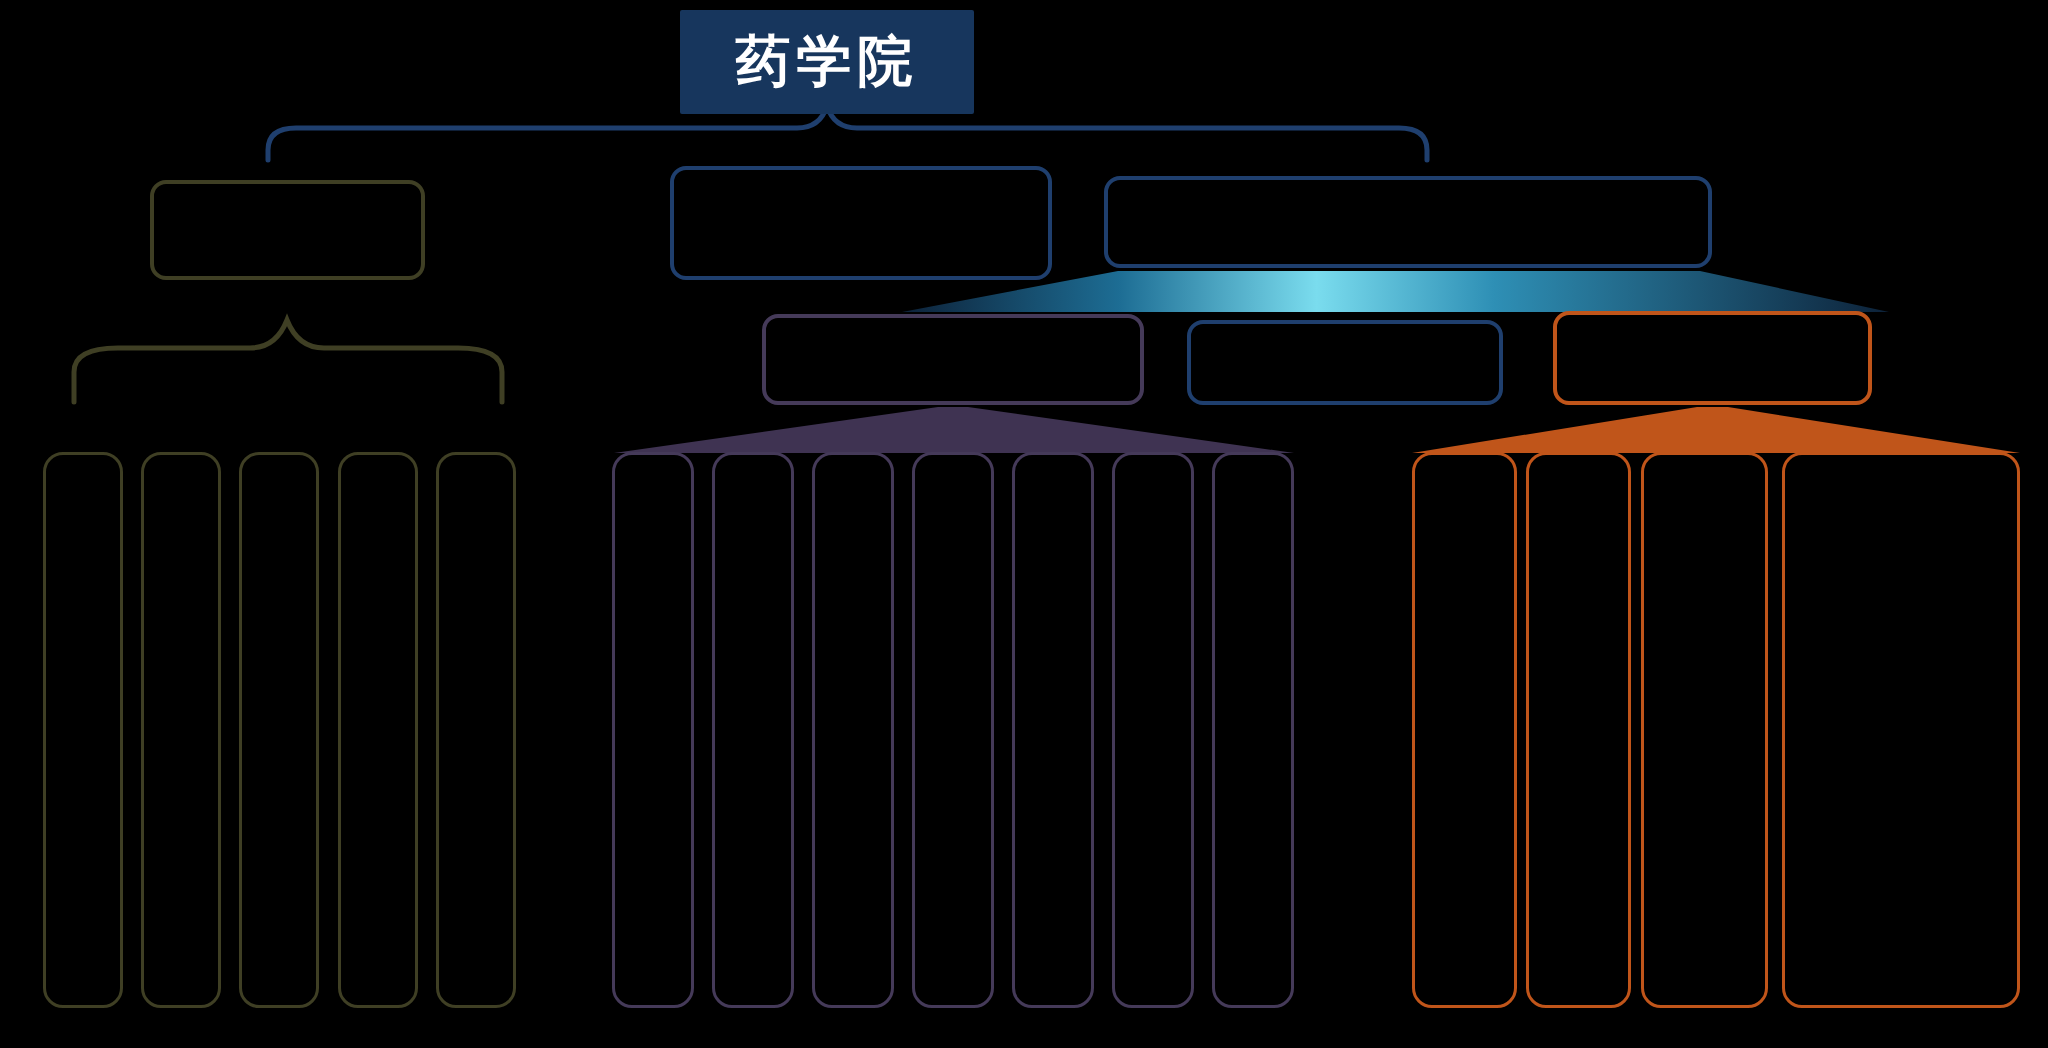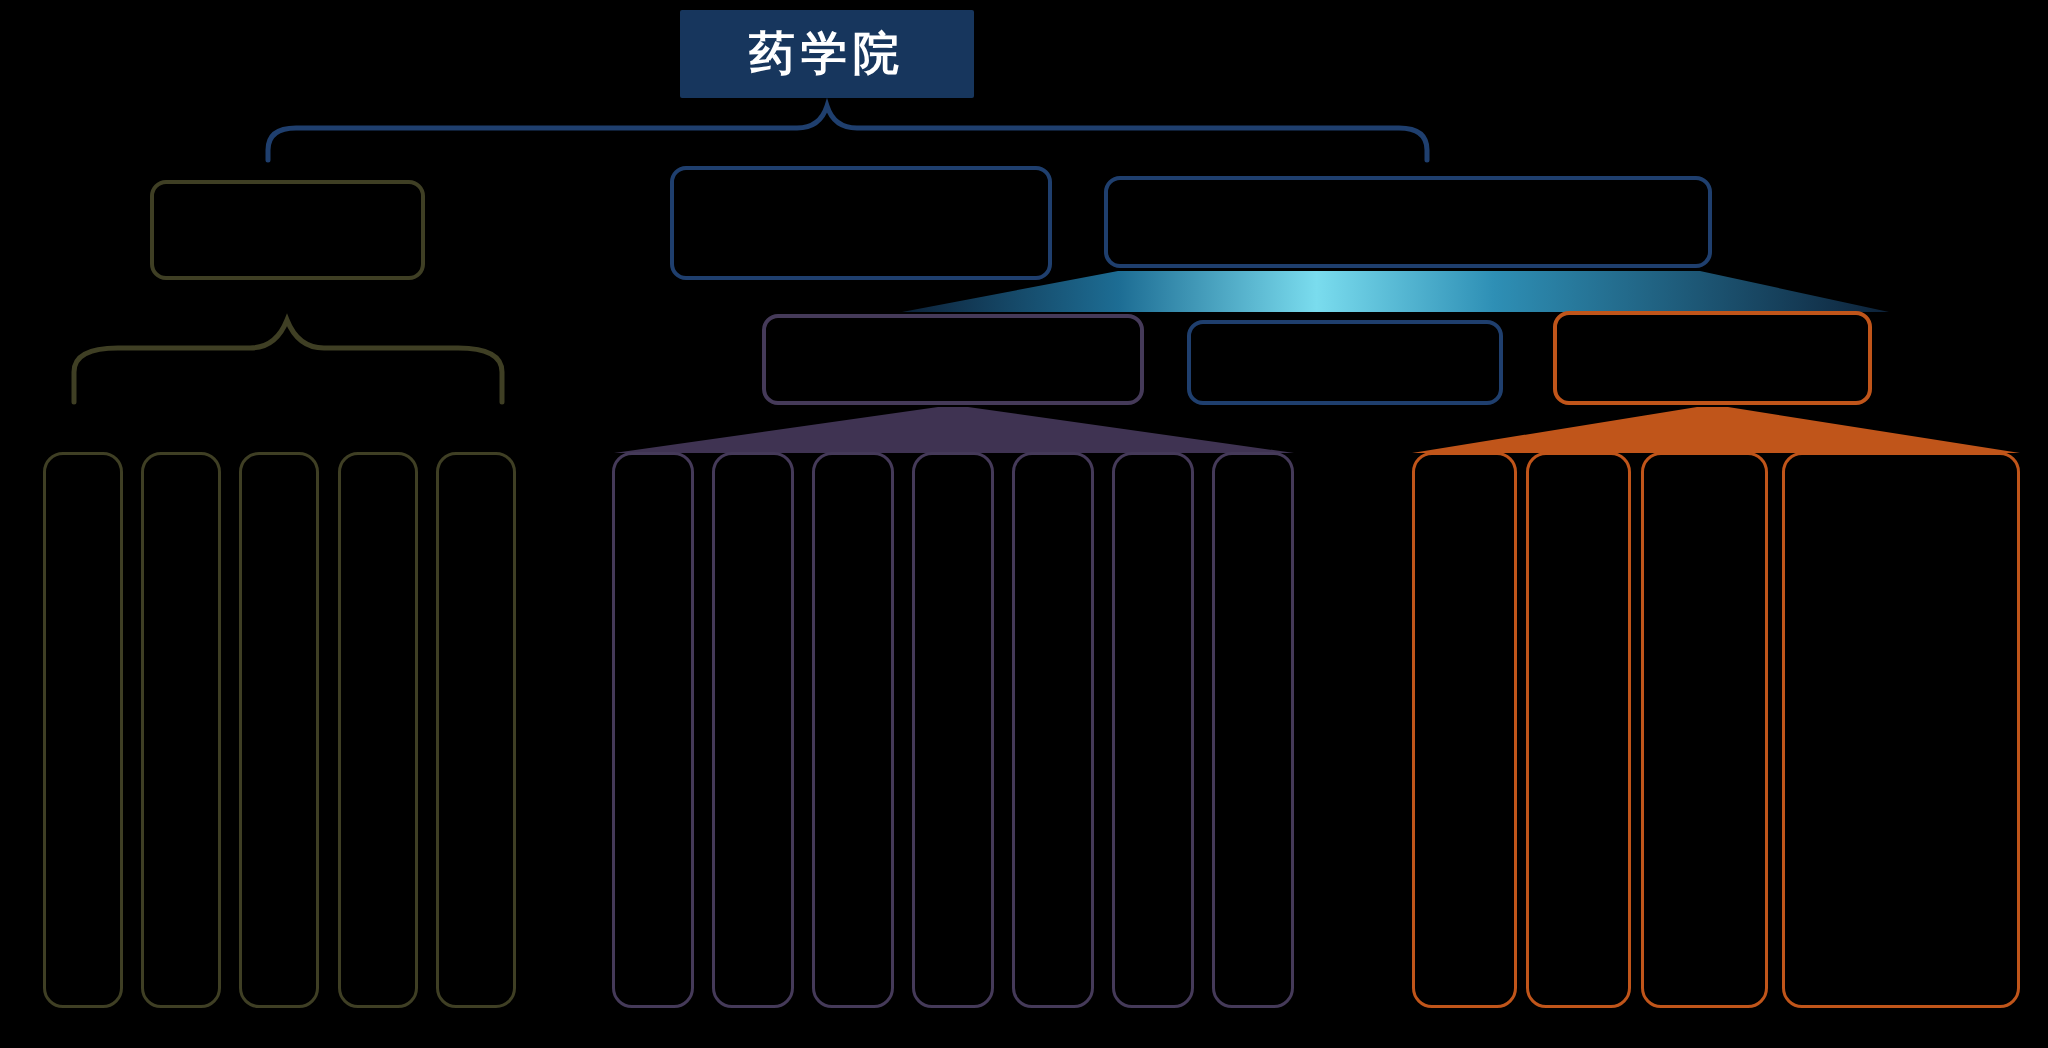--- a/index.html
+++ b/index.html
@@ -22,24 +22,24 @@
   #stage{position:relative;width:2048px;height:1048px;background:var(--bg);}
   #connector-layer{position:absolute;left:0;top:0;width:2048px;height:1048px;}
 
   .box{position:absolute;border:4px solid;border-radius:16px;background:transparent;box-sizing:border-box;}
   .box.navy{border-color:var(--navy);}
   .box.olive{border-color:var(--olive);}
   .box.purple{border-color:var(--purple);}
   .box.orange{border-color:var(--orange);}
 
   #root-box{
-    position:absolute;left:680px;top:10px;width:294px;height:88px;
+    position:absolute;left:680px;top:10px;width:294px;height:104px;
     background:var(--root-fill);border:none;border-radius:2px;
     display:flex;align-items:center;justify-content:center;
-    color:var(--root-text);font-size:46px;font-weight:bold;letter-spacing:6px;
+    color:var(--root-text);font-size:55px;font-weight:bold;letter-spacing:6px;
   }
 
   #branch-left  {left:150px; top:180px; width:275px; height:100px;}
   #branch-center{left:670px; top:166px; width:382px; height:114px;}
   #branch-right {left:1104px;top:176px; width:608px; height:92px;}
 
   #sub-purple{left:762px; top:314px; width:382px; height:91px;}
   #sub-blue  {left:1187px;top:320px; width:316px; height:85px;}
   #sub-orange{left:1553px;top:311px; width:319px; height:94px;}
 

